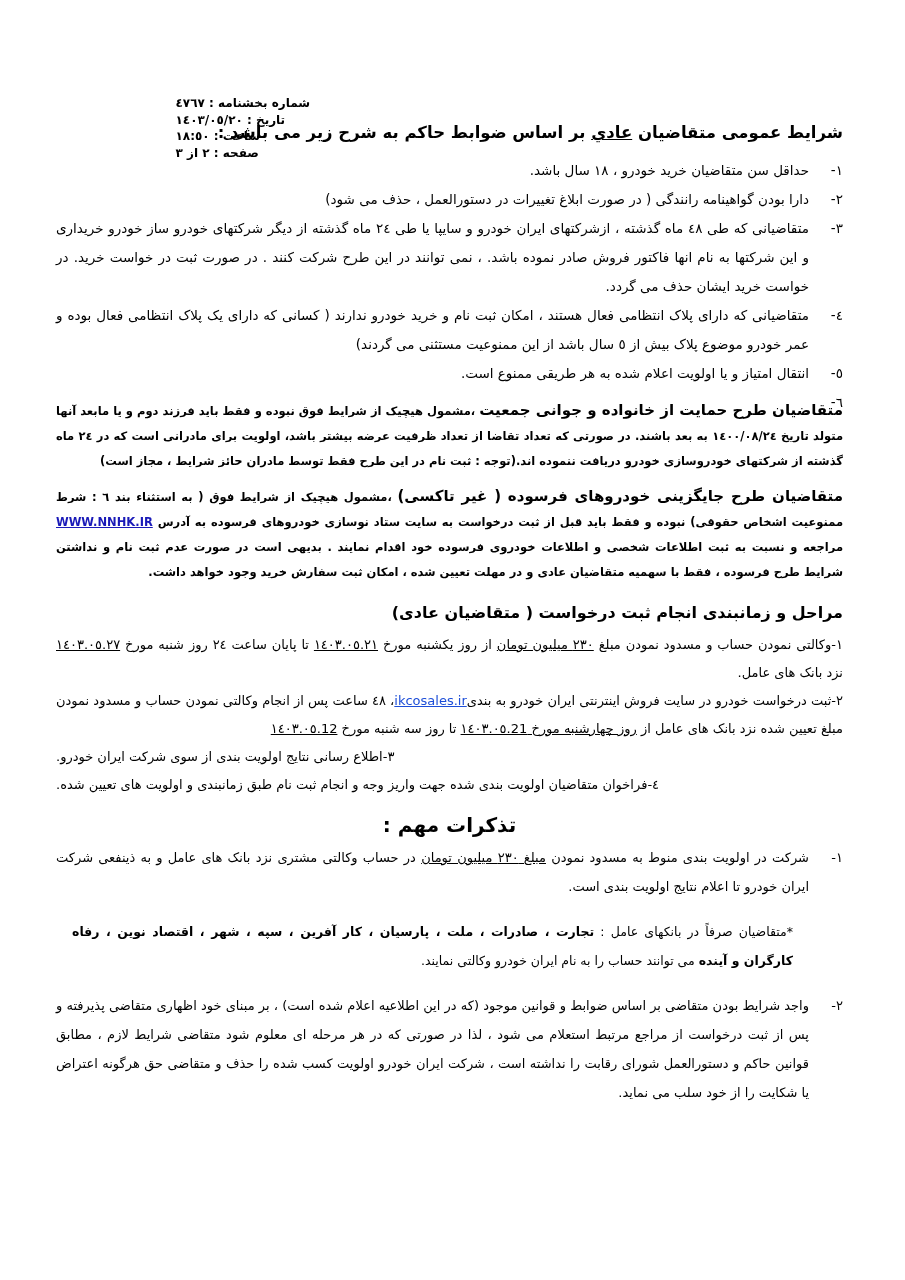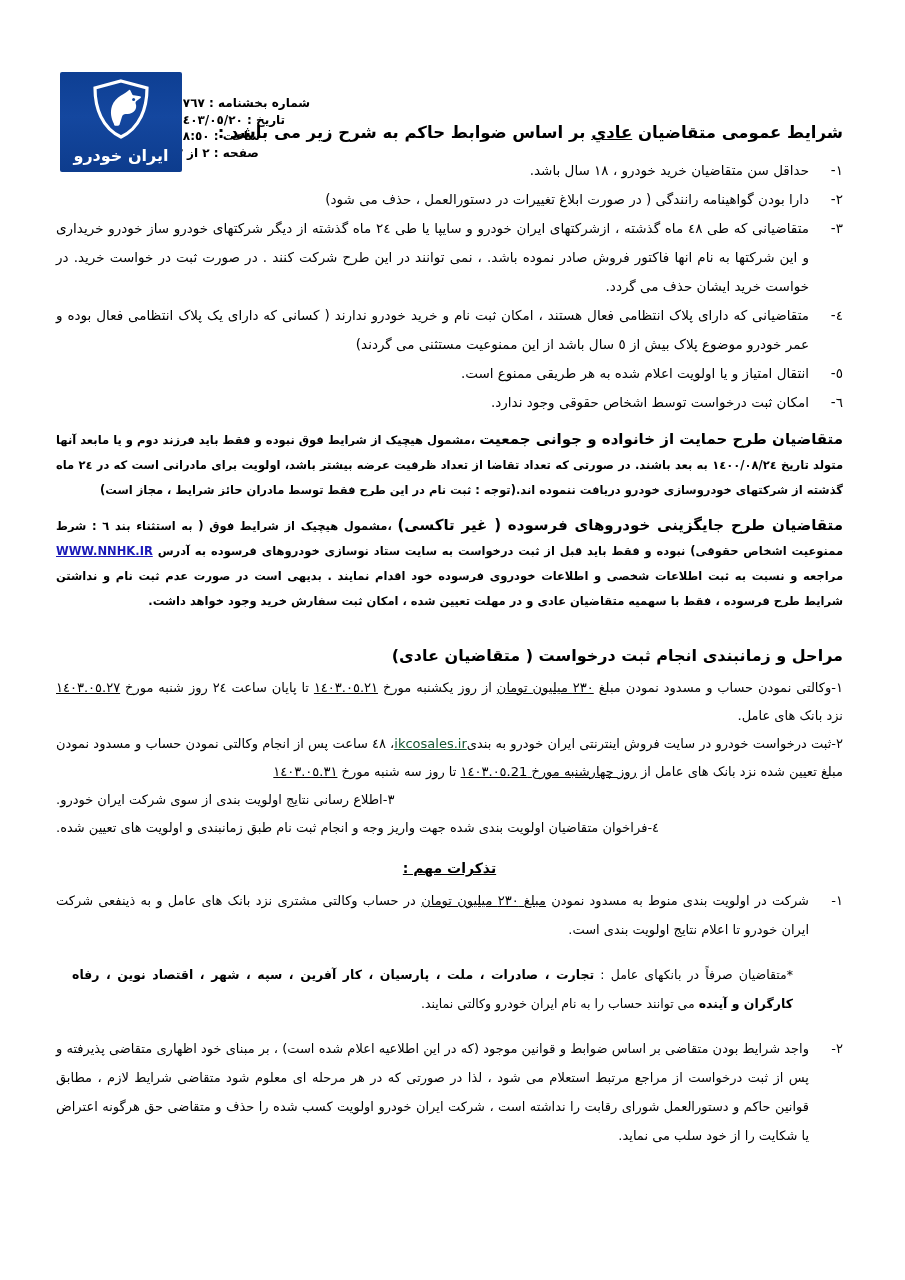--- a/index.html
+++ b/index.html
@@ -135,46 +135,45 @@
     text-decoration: underline;
     font-weight: bold;
     direction: ltr;
     unicode-bidi: embed;
     display: inline-block;
   }
 
   h2.section-title {
     font-size: 16px;
     font-weight: bold;
-    margin: 28px 0 4px 0;
+    margin: 14px 0 4px 0;
     text-align: right;
     line-height: 28px;
   }
 
   .step {
     font-size: 13px;
     line-height: 28px;
     text-align: justify;
     margin: 0;
   }
   .step.short { text-align: left; }
   .step .u { text-decoration: underline; }
   .step .link {
-    color: #14532d;
+    color: #1d4ed8;
     text-decoration: underline;
     direction: ltr;
     unicode-bidi: embed;
     display: inline-block;
   }
 
   h3.notes-title {
-    font-size: 14px;
+    font-size: 20px;
     font-weight: bold;
     text-align: center;
-    text-decoration: underline;
     margin: 14px 0 6px 0;
     line-height: 24px;
   }
 
   ol.notes-list {
     list-style: none;
     margin: 0;
     padding: 0;
   }
   ol.notes-list > li {
@@ -221,39 +220,20 @@
       <span class="meta-line">
         <span>ساعت :</span>
         <span>١٨:٥٠</span>
       </span>
       <span class="meta-line">
         <span>صفحه :</span>
         <span>٢ از ٣</span>
       </span>
     </div>
 
-    <div class="logo">
-      <div class="shield-wrap">
-        <svg viewBox="0 0 62 62" width="62" height="62" aria-hidden="true">
-          <path d="M31 3 L57 10 C57 30 50 50 31 59 C12 50 5 30 5 10 Z" fill="none" stroke="#ffffff" stroke-width="3.2"></path>
-          <path d="M24 46 C21 40 20 34 22 28 C23.5 23.5 27 20 31 17.5
-                   C34 15.6 36.5 14.2 38.5 12.4 C39.2 11.7 40 11.6 40.4 12.4
-                   L42.2 16.2 C42.5 16.9 43.1 17.1 43.8 17.2
-                   L50 18.2 C51 18.4 51.3 19.5 50.5 20.1
-                   L46.5 23 C45.6 23.7 45.3 24.8 45.7 25.8
-                   C46.6 28.2 46.3 30.6 44.8 32.6
-                   C42.8 35.3 39.6 36.4 36.4 36
-                   C34.2 35.7 32.6 36.7 32 38.7
-                   L29.6 46.6 C29.4 47.3 28.8 47.7 28.1 47.7
-                   L25.2 47.7 C24.4 47.7 24 47 24 46 Z" fill="#ffffff"></path>
-          <circle cx="43.6" cy="21.6" r="1.5" fill="#10449a"></circle>
-        </svg>
-      </div>
-      <div class="logo-text">ایران خودرو</div>
-    </div>
   </div>
 
   <div class="content">
 
     <h1 class="doc-title">
       <span>شرایط عمومی متقاضیان </span><span class="u">عادي</span><span> بر اساس ضوابط حاکم به شرح زیر می باشد :</span>
     </h1>
 
     <ol class="main-list">
       <li class="short">
@@ -271,40 +251,39 @@
       <li>
         <span class="num">٤-</span>
         <span>متقاضیانی که دارای پلاک انتظامی فعال هستند ، امکان ثبت نام و خرید خودرو ندارند ( کسانی که دارای یک پلاک انتظامی فعال بوده و عمر خودرو موضوع پلاک بیش از ٥ سال باشد از این ممنوعیت مستثنی می گردند)</span>
       </li>
       <li class="short">
         <span class="num">٥-</span>
         <span>انتقال امتیاز و یا اولویت اعلام شده به هر طریقی ممنوع است.</span>
       </li>
       <li class="short">
         <span class="num">٦-</span>
-        <span>امکان ثبت درخواست توسط اشخاص حقوقی وجود ندارد.</span>
       </li>
     </ol>
 
     <p class="bold-para">
       <span class="lead">متقاضیان طرح حمایت از خانواده و جوانی جمعیت</span><span> ،مشمول هیچیک از شرایط فوق نبوده و فقط باید فرزند دوم و یا مابعد آنها متولد تاریخ ١٤٠٠/٠٨/٢٤ به بعد باشند. در صورتی که تعداد تقاضا از تعداد ظرفیت عرضه بیشتر باشد، اولویت برای مادرانی است که در ٢٤ ماه گذشته از شرکتهای خودروسازی خودرو دریافت ننموده اند.(توجه : ثبت نام در این طرح فقط توسط مادران حائز شرایط ، مجاز است)</span>
     </p>
 
     <p class="bold-para">
       <span class="lead">متقاضیان طرح جایگزینی خودروهای فرسوده ( غیر تاکسی)</span><span> ،مشمول هیچیک از شرایط فوق ( به استثناء بند ٦ : شرط ممنوعیت اشخاص حقوقی) نبوده و فقط باید قبل از ثبت درخواست به سایت ستاد نوسازی خودروهای فرسوده به آدرس </span><span class="link">WWW.NNHK.IR</span><span> مراجعه و نسبت به ثبت اطلاعات شخصی و اطلاعات خودروی فرسوده خود اقدام نمایند . بدیهی است در صورت عدم ثبت نام و نداشتن شرایط طرح فرسوده ، فقط با سهمیه متقاضیان عادی و در مهلت تعیین شده ، امکان ثبت سفارش خرید وجود خواهد داشت.</span>
     </p>
 
     <h2 class="section-title">مراحل و زمانبندی انجام ثبت درخواست ( متقاضیان عادی)</h2>
 
     <p class="step">
       <span>١-</span><span>وکالتی نمودن حساب و مسدود نمودن مبلغ </span><span class="u">٢٣٠ میلیون تومان</span><span> از روز یکشنبه مورخ </span><span class="u">١٤٠٣.٠٥.٢١</span><span> تا پایان ساعت ٢٤ روز شنبه مورخ </span><span class="u">١٤٠٣.٠٥.٢٧</span><span> نزد بانک های عامل.</span>
     </p>
 
     <p class="step">
-      <span>٢-</span><span>ثبت درخواست خودرو در سایت فروش اینترنتی ایران خودرو به بندی</span><span class="link">ikcosales.ir</span><span>، ٤٨ ساعت پس از انجام وکالتی نمودن حساب و مسدود نمودن مبلغ تعیین شده نزد بانک های عامل از </span><span class="u">روز چهارشنبه مورخ ١٤٠٣.٠٥.21</span><span> تا روز سه شنبه مورخ </span><span class="u">١٤٠٣.٠٥.٣١</span>
+      <span>٢-</span><span>ثبت درخواست خودرو در سایت فروش اینترنتی ایران خودرو به بندی</span><span class="link">ikcosales.ir</span><span>، ٤٨ ساعت پس از انجام وکالتی نمودن حساب و مسدود نمودن مبلغ تعیین شده نزد بانک های عامل از </span><span class="u">روز چهارشنبه مورخ ١٤٠٣.٠٥.21</span><span> تا روز سه شنبه مورخ </span><span class="u">١٤٠٣.٠٥.12</span>
     </p>
 
     <p class="step short">
       <span>٣-</span><span>اطلاع رسانی نتایج اولویت بندی از سوی شرکت ایران خودرو.</span>
     </p>
 
     <p class="step short">
       <span>٤-</span><span>فراخوان متقاضیان اولویت بندی شده جهت واریز وجه و انجام ثبت نام طبق زمانبندی و اولویت های تعیین شده.</span>
     </p>
 

